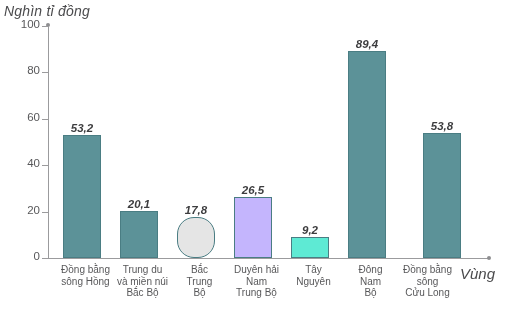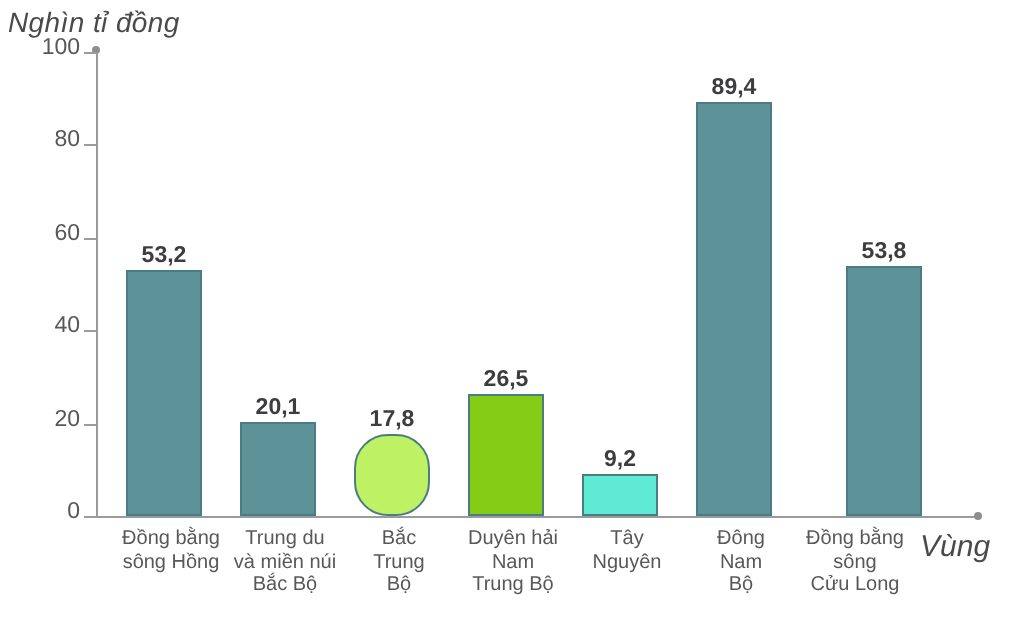--- a/index.html
+++ b/index.html
@@ -115,20 +115,21 @@
       linear-gradient(200deg, rgba(255,255,255,0.10) 20%, rgba(0,0,0,0.05) 72%);
   }
   .bar-value {
     position: absolute;
     bottom: 100%;
     left: 50%;
     transform: translateX(-50%);
     margin-bottom: 2px;
     font-size: 11.5px;
     font-weight: bold;
+    font-style: italic;
     color: #3d3d3f;
     white-space: nowrap;
     text-align: center;
   }
 
   
   .cat-label {
     position: absolute;
     top: 264px;
     font-size: 10px;
@@ -187,24 +188,24 @@
       </div>
     </div>
 
   <div class="plot" id="plot-area">
       <div class="bar" style="left: 15px; width: 38px; height: 123.424px; background: rgb(92, 146, 152); border-color: rgb(74, 125, 131);">
         <div class="bar-value">53,2</div>
       </div>
       <div class="bar" style="left: 72px; width: 38px; height: 46.632px; background: rgb(92, 146, 152); border-color: rgb(74, 125, 131);">
         <div class="bar-value">20,1</div>
       </div>
-      <div class="bar" style="left: 129px; width: 38px; height: 41.296px; background: #bef264; border-color: rgb(74, 125, 131); border-radius: 17px;">
+      <div class="bar" style="left: 129px; width: 38px; height: 41.296px; background: #e5e5e5; border-color: rgb(74, 125, 131); border-radius: 17px;">
         <div class="bar-value">17,8</div>
       </div>
-      <div class="bar" style="left: 186px; width: 38px; height: 61.48px; background: #84cc16; border-color: rgb(74, 125, 131);">
+      <div class="bar" style="left: 186px; width: 38px; height: 61.48px; background: #c4b5fd; border-color: rgb(74, 125, 131);">
         <div class="bar-value">26,5</div>
       </div>
       <div class="bar" style="left: 243px; width: 38px; height: 21.344px; background: #5eead4; border-color: rgb(74, 125, 131);">
         <div class="bar-value">9,2</div>
       </div>
       <div class="bar" style="left: 300px; width: 38px; height: 207.408px; background: rgb(92, 146, 152); border-color: rgb(74, 125, 131);">
         <div class="bar-value">89,4</div>
       </div>
       <div class="bar" style="left: 375px; width: 38px; height: 124.816px; background: rgb(92, 146, 152); border-color: rgb(74, 125, 131);">
         <div class="bar-value">53,8</div>

